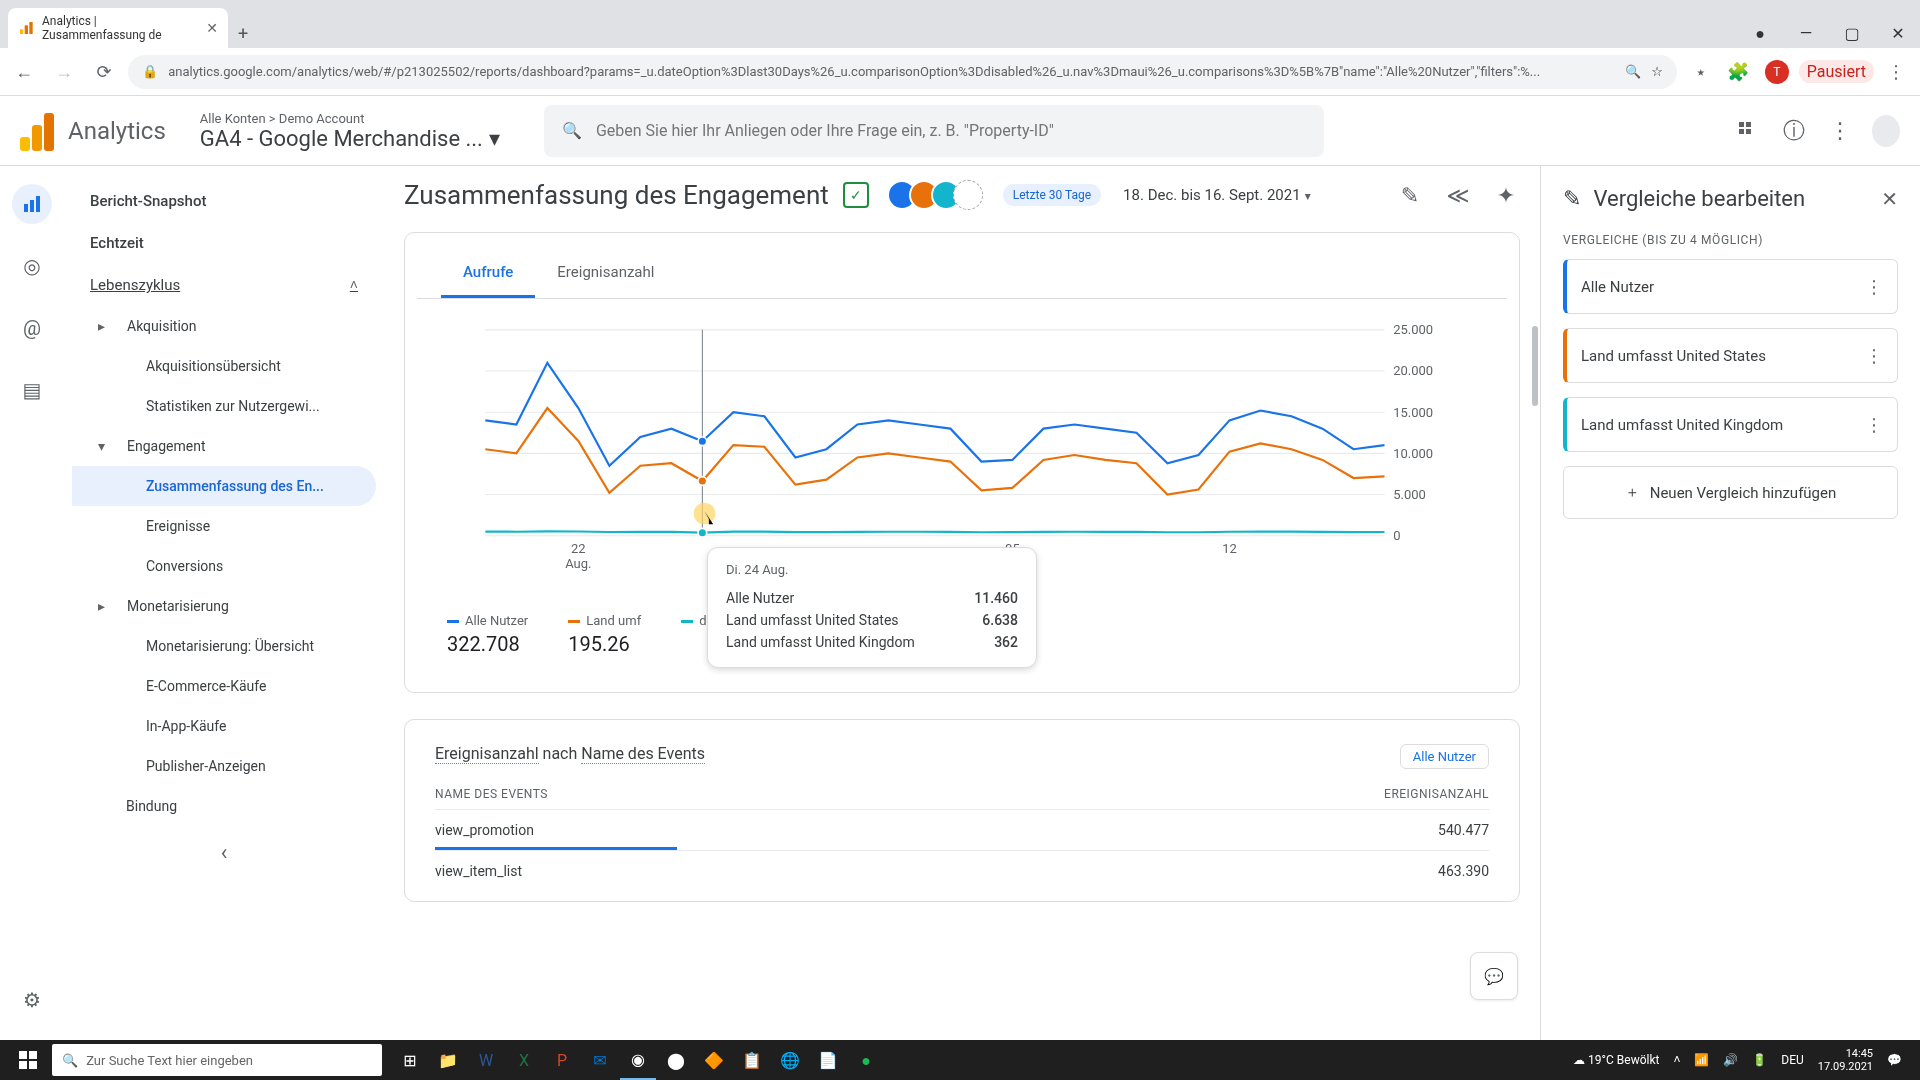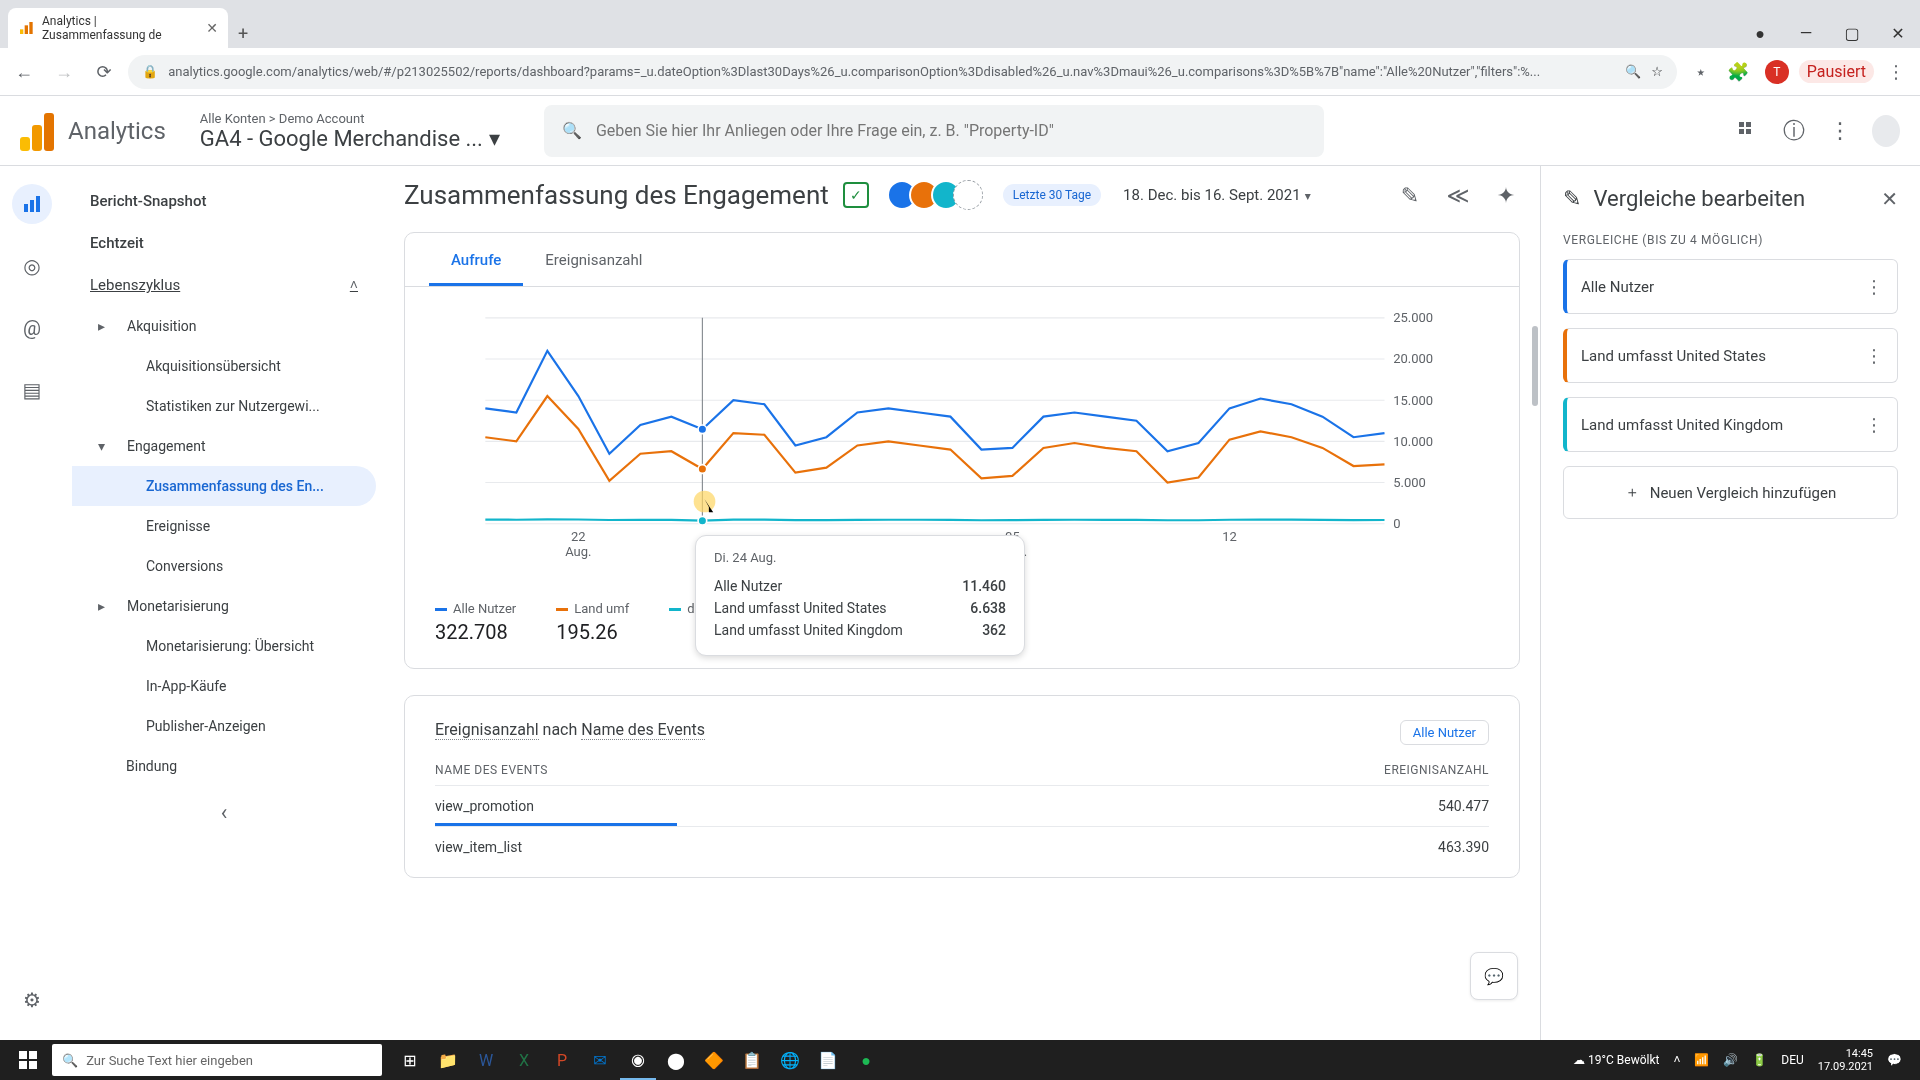--- a/index.html
+++ b/index.html
@@ -50,21 +50,21 @@
   .content { flex:1; background:#fff; overflow:hidden; position:relative;}
   .content-header { display:flex; align-items:center; padding:14px 20px; gap:14px;}
   .page-title { font-size:26px; color:#3c4043;}
   .badge-check { width:26px; height:26px; border:2px solid #1e8e3e; border-radius:4px; color:#1e8e3e; display:flex; align-items:center; justify-content:center; font-size:14px;}
   .chips { display:flex; align-items:center; gap:-8px; margin-left:12px;}
   .chip-circle { width:30px; height:30px; border-radius:50%; border:2px solid #fff; margin-left:-8px; }
   .chip-label { background:#e8f0fe; color:#1967d2; font-size:12px; padding:4px 10px; border-radius:14px; margin-left:6px;}
   .date-range { font-size:15px; color:#3c4043; margin-left:8px;}
   .hdr-actions { margin-left:auto; display:flex; gap:20px; color:#5f6368;}
 
-  .card { background:#fff; border:1px solid #dadce0; border-radius:10px; margin:8px 20px; padding:0; overflow:hidden;}
+  .card { background:#fff; border:1px solid #dadce0; border-radius:10px; margin:8px 20px; padding:12px; overflow:hidden;}
   .tabs { display:flex; border-bottom:1px solid #dadce0; padding:0 24px;}
   .tab-item { padding:18px 22px 14px; font-size:15px; color:#5f6368; border-bottom:3px solid transparent; cursor:pointer;}
   .tab-item.active { color:#1a73e8; border-bottom-color:#1a73e8; font-weight:500;}
 
   .chart-area { position:relative; padding:20px 30px 30px; }
   svg.chart { width:100%; height:260px; }
   .grid-line { stroke:#e8eaed; stroke-width:1;}
   .axis-label { font-size:12px; fill:#5f6368;}
   .series1 { stroke:#1a73e8; stroke-width:2; fill:none;}
   .series2 { stroke:#e8710a; stroke-width:2; fill:none;}
@@ -231,20 +231,21 @@
         <span>Engagement</span>
       </div>
     <div class="side-item sub2 selected">Zusammenfassung des En...</div>
     <div class="side-item sub2">Ereignisse</div>
     <div class="side-item sub2">Conversions</div>
     <div class="side-item sub">
         <span style="margin-left:-28px;margin-right:14px;color:#5f6368;">▸</span>
         <span>Monetarisierung</span>
       </div>
     <div class="side-item sub2">Monetarisierung: Übersicht</div>
+    <div class="side-item sub2">E-Commerce-Käufe</div>
     <div class="side-item sub2">In-App-Käufe</div>
     <div class="side-item sub2">Publisher-Anzeigen</div>
     <div class="side-item sub">Bindung</div>
     <div class="collapse-handle">‹</div>
   </div>
 
   <div class="content">
     <div class="content-header">
       <div class="page-title">Zusammenfassung des Engagement</div>
       <div class="badge-check">✓</div>

